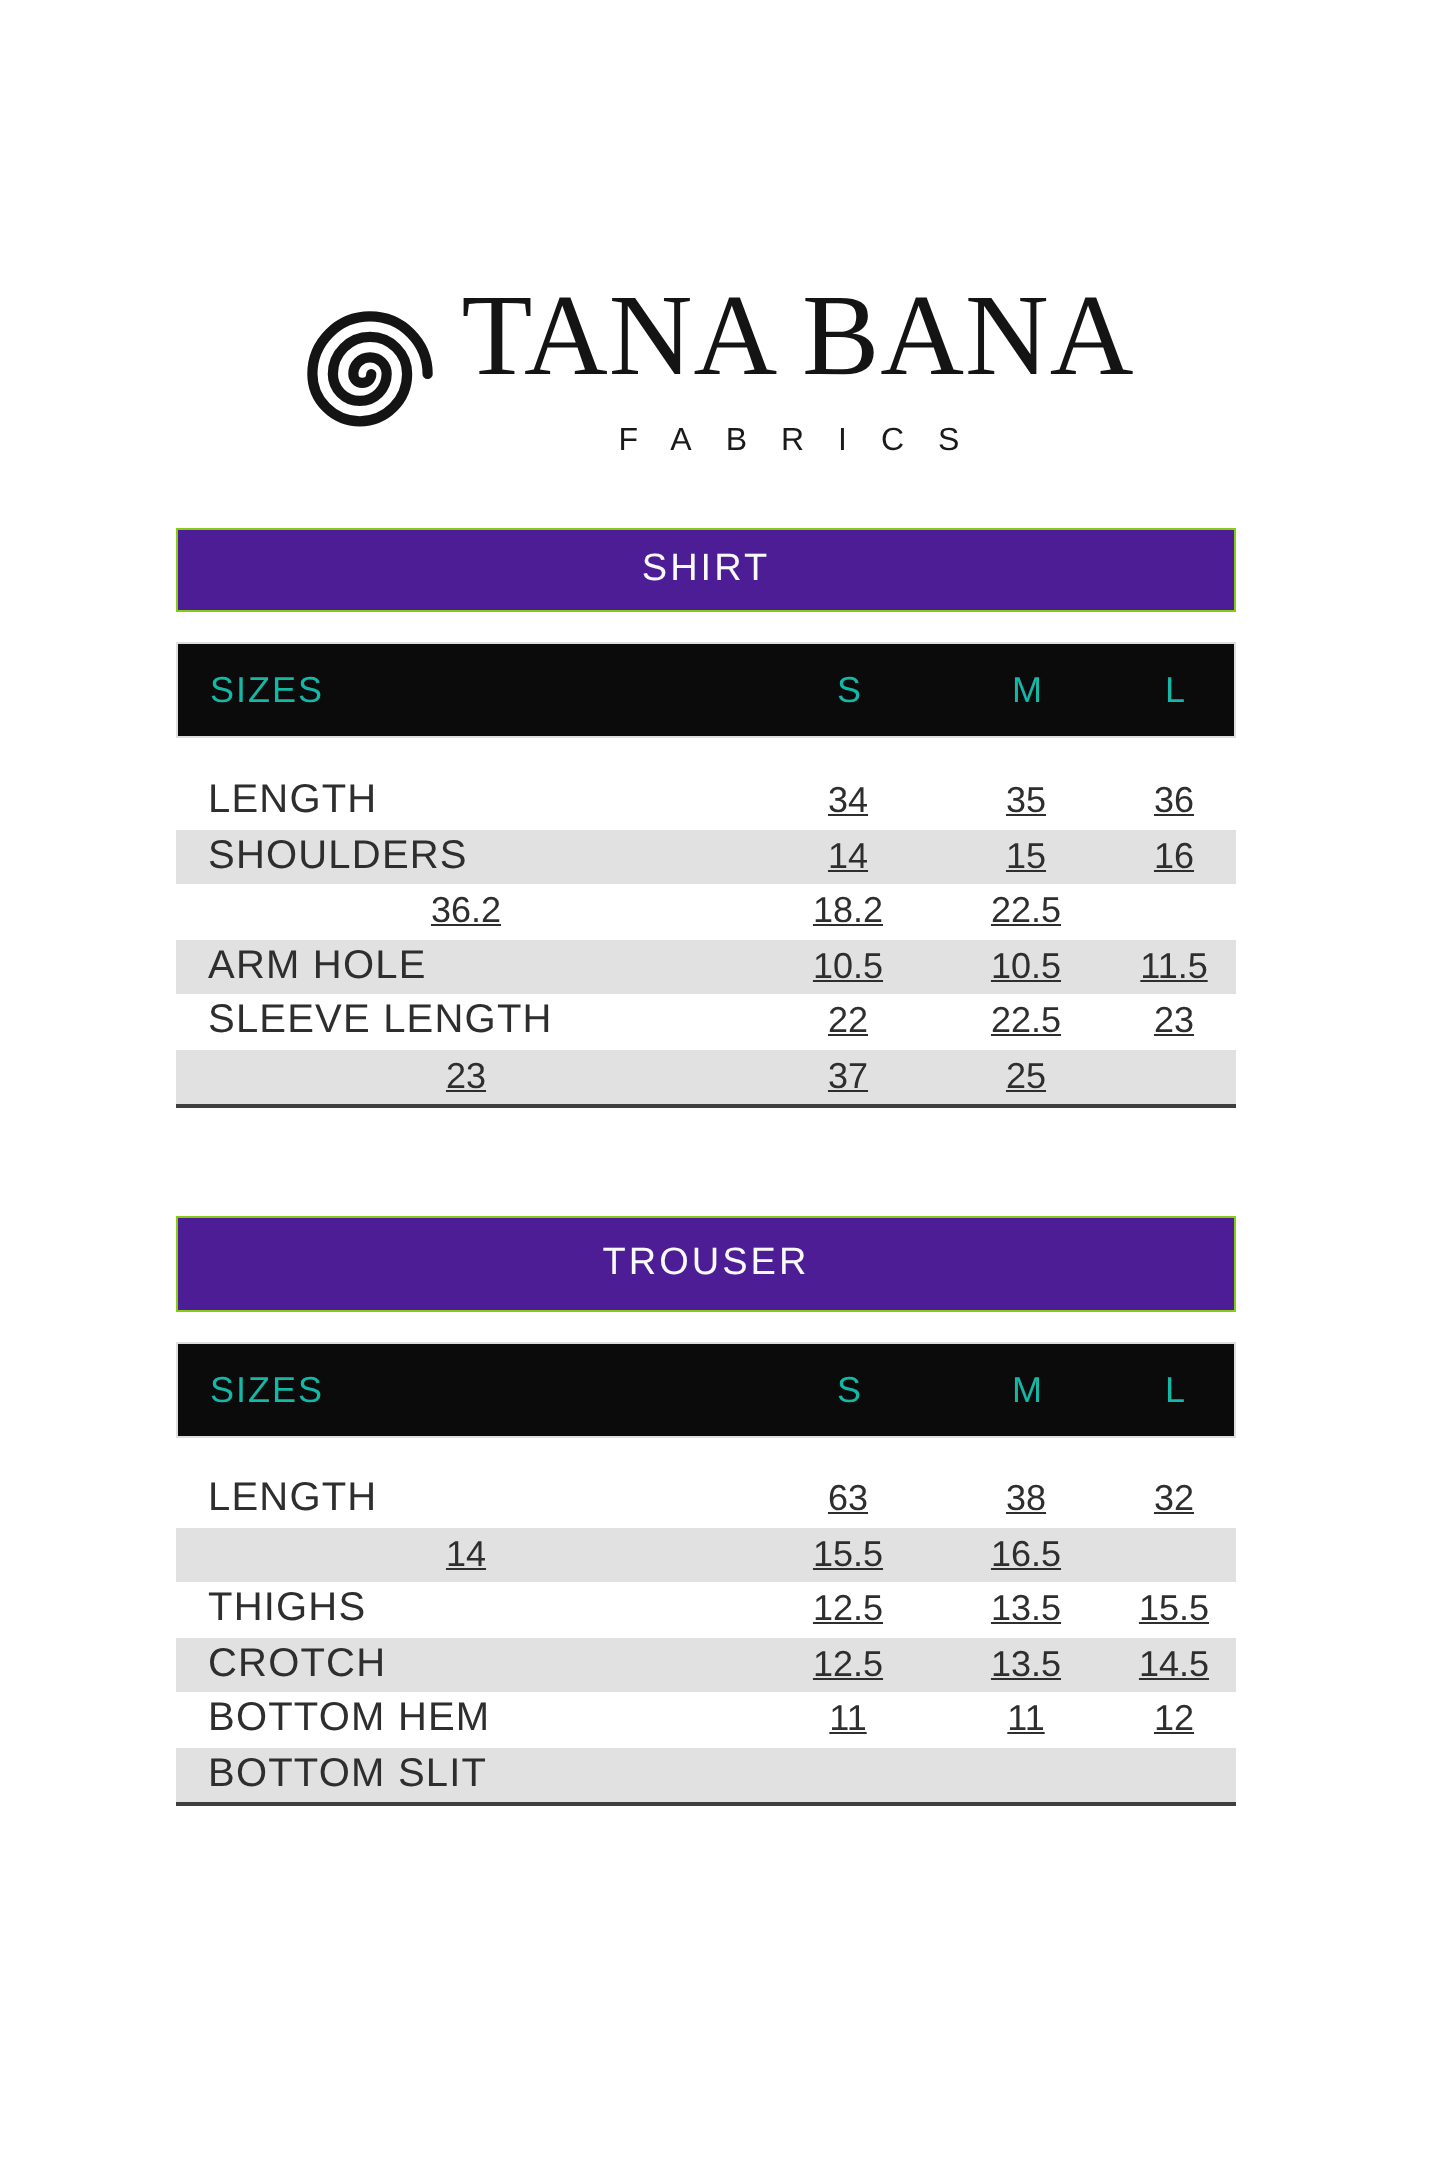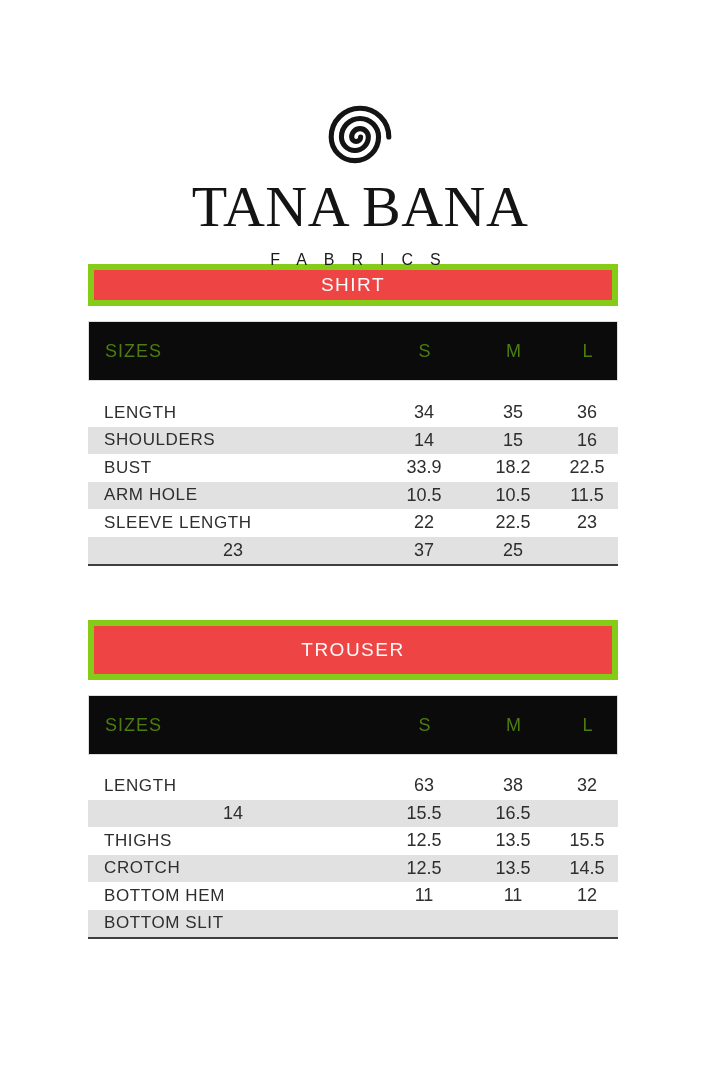--- a/index.html
+++ b/index.html
@@ -1,49 +1,49 @@
 <!DOCTYPE html>
 <html><head>
 <meta charset="utf-8">
 <style>
   * { margin:0; padding:0; box-sizing:border-box; }
   html,body { width:720px; height:1080px; background:#ffffff; overflow:hidden;
               font-family:"Liberation Sans", sans-serif; }
 
   
   .logo-row { margin-top:146px; height:82px; display:flex; align-items:center;
-              justify-content:center; gap:14px;flex-direction:column; }
+              justify-content:center; gap:14px; }
   .logo-mark { width:64px; height:64px; flex:0 0 auto; }
   .brand-col { display:flex; flex-direction:column; align-items:center; }
   .brand-name { font-family:"Liberation Serif", serif; font-size:58px; font-weight:400;
                 color:#141414; line-height:0.82; letter-spacing:0.5px; white-space:nowrap; }
   .brand-sub { font-size:16px; font-weight:400; color:#1a1a1a; letter-spacing:17px;
                text-indent:8px; margin-top:20px; white-space:nowrap; }
 
   
   .section { margin-left:88px; width:530px; }
-  .title-bar { background:#ef4444; color:#fafafa; display:flex; align-items:center;
+  .title-bar { background:#4c1d95; color:#fafafa; display:flex; align-items:center;
                justify-content:center; font-size:19px; letter-spacing:1.5px;
-               border:6px solid #84cc16; }
+               border:1px solid #84cc16; }
   .shirt-title { margin-top:36px; height:42px; }
-  .trouser-title { margin-top:54px; height:60px; }
+  .trouser-title { margin-top:54px; height:48px; }
 
-  .sizes-bar { background:#0b0b0b; color:#4d7c0f; height:60px; margin-top:15px;
+  .sizes-bar { background:#0b0b0b; color:#14b8a6; height:48px; margin-top:15px;
                display:grid; grid-template-columns:290px 92px 86px 62px;
                align-items:center; font-size:18px; letter-spacing:1px;
                border:1px solid #dedede; }
   .sizes-bar .sizes-label { padding-left:16px; }
   .col-head { text-align:center; }
 
   .rows { margin-top:18px; border-bottom:2px solid #3f3f3f; }
   .row { height:27.5px; display:grid; grid-template-columns:290px 92px 86px 62px;
          align-items:center; color:#2e2e2e; }
   .row:nth-child(even) { background:#e1e1e1; }
-  .row .m-label { padding-left:16px; font-size:17px; letter-spacing:0.6px; }
-  .row .m-val { text-align:center; font-size:18px; }
+  .row .m-label { padding-left:16px; font-size:20px; letter-spacing:0.6px; }
+  .row .m-val { text-align:center; font-size:18px;text-decoration:underline; }
 </style>
 </head>
 <body>
 
 <div class="logo-row">
   <svg class="logo-mark" viewBox="0 0 100 100">
     <path d="M95 50 A45 45 0 0 0 5 50 A37 37 0 0 0 79 50 A29 29 0 0 0 21 50 A21 21 0 0 0 63 50 A13 13 0 0 0 37 50 A7 7 0 0 0 51 50" fill="none" stroke="#141414" stroke-width="8" stroke-linecap="round"></path>
   </svg>
   <div class="brand-col">
     <div class="brand-name">TANA BANA</div>
@@ -68,22 +68,21 @@
       <div class="m-val">35</div>
       <div class="m-val">36</div>
     </div>
     <div class="row">
       <div class="m-label">SHOULDERS</div>
       <div class="m-val">14</div>
       <div class="m-val">15</div>
       <div class="m-val">16</div>
     </div>
     <div class="row">
-      <div class="m-label">BUST</div>
-      <div class="m-val">33.9</div>
+      <div class="m-val">36.2</div>
       <div class="m-val">18.2</div>
       <div class="m-val">22.5</div>
     </div>
     <div class="row">
       <div class="m-label">ARM HOLE</div>
       <div class="m-val">10.5</div>
       <div class="m-val">10.5</div>
       <div class="m-val">11.5</div>
     </div>
     <div class="row">

